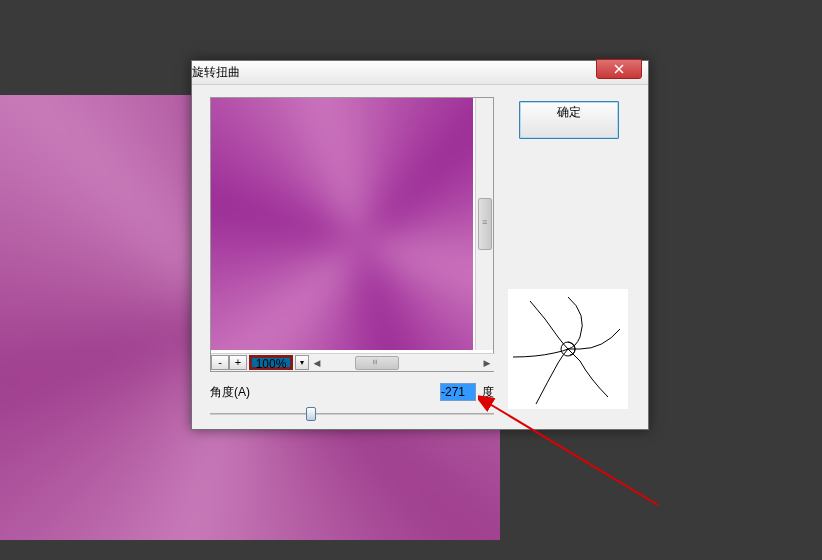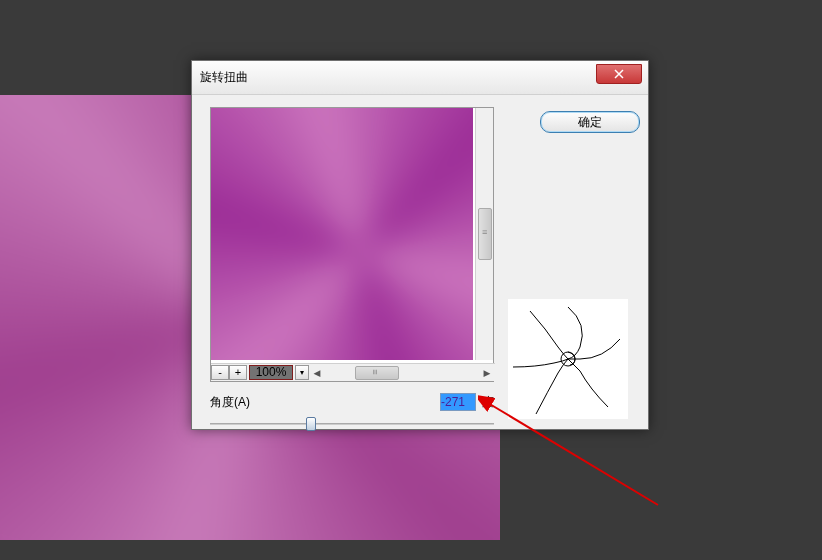--- a/index.html
+++ b/index.html
@@ -1,43 +1,43 @@
 <!DOCTYPE html>
 <html><head>
 <meta charset="utf-8">
 <style>
 *{box-sizing:border-box;margin:0;padding:0;font-family:"Microsoft YaHei",SimSun,sans-serif;font-size:12px}
 body{background:#3a3a3a;width:822px;height:560px;overflow:hidden;position:relative}
 .bg-image{position:absolute;left:0;top:95px;width:500px;height:445px;background:radial-gradient(circle at 50% 50%,#b152a0 0%,#9f3e8e 180px);overflow:hidden}
 .bg-swirl{position:absolute;inset:-100px;background:conic-gradient(from 0deg at 50% 50%,#9f3e8e,#c87bb9,#9f3e8e,#c87bb9,#9f3e8e,#c87bb9,#9f3e8e);filter:blur(20px);transform:rotate(15deg)}
 .dialog{position:absolute;left:191px;top:60px;width:458px;height:370px;background:#f0f0f0;border:1px solid #707070;box-shadow:0 0 12px rgba(0,0,0,.5)}
-.titlebar{height:34px;background:linear-gradient(#fdfdfd,#e8e8e8);border-bottom:1px solid #d0d0d0;display:flex;align-items:center;padding-left:8px}
+.titlebar{height:24px;background:linear-gradient(#fdfdfd,#e8e8e8);border-bottom:1px solid #d0d0d0;display:flex;align-items:center;}
 .close-btn{margin-left:auto;width:46px;height:20px;background:linear-gradient(#e07070,#c83838);border:1px solid #a02020;border-radius:0 0 3px 3px;display:flex;align-items:center;justify-content:center;color:#fff;font-weight:bold;margin-right:6px;margin-top:-8px;cursor:pointer}
 .close-btn svg{width:10px;height:10px}
 .body{position:relative;padding:12px;height:calc(100% - 28px)}
 .preview-area{position:absolute;left:18px;top:12px;width:284px;height:275px;border:1px solid #999;background:#fff}
 .preview-inner{position:absolute;left:0;top:0;width:262px;height:252px;overflow:hidden;background:radial-gradient(circle at 55% 55%,#8e318a,#a84da1 140px)}
 .preview-swirl{position:absolute;inset:-60px;background:conic-gradient(from 45deg at 55% 55%,#8e318a,#c179b5,#8e318a,#c179b5,#8e318a,#c179b5,#8e318a);filter:blur(15px) saturate(1.2)}
 .scroll-v{position:absolute;right:0;top:0;width:18px;height:252px;background:#f0f0f0;border-left:1px solid #d0d0d0}
 .scroll-v-thumb{position:absolute;left:2px;top:100px;width:14px;height:52px;background:linear-gradient(90deg,#e0e0e0,#c8c8c8);border:1px solid #aaa;border-radius:2px}
 .scroll-v-thumb::after{content:"≡";position:absolute;left:3px;top:18px;font-size:9px;color:#888}
 .scroll-h{position:absolute;left:0;bottom:0;width:284px;height:18px;display:flex;align-items:center;background:#f0f0f0;border-top:1px solid #d0d0d0}
 .zoom-btn{width:18px;height:15px;background:linear-gradient(#fff,#e0e0e0);border:1px solid #999;font-size:11px;line-height:13px;text-align:center;cursor:pointer}
-.zoom-val{width:44px;height:15px;border:1px solid #7f1d1d;background:#737373;text-align:center;line-height:13px;margin:8px 2px}
+.zoom-val{width:44px;height:15px;border:3px solid #7f1d1d;background:#0369a1;text-align:center;line-height:13px;margin:8px 2px}
 .dd{width:14px;height:15px;border:1px solid #999;background:linear-gradient(#fff,#e0e0e0);display:flex;align-items:center;justify-content:center;cursor:pointer;font-size:8px}
 .h-arrow{width:16px;height:16px;display:flex;align-items:center;justify-content:center;cursor:pointer;font-size:9px;color:#555}
 .h-track{flex:1;height:16px;position:relative}
 .h-thumb{position:absolute;left:30px;top:1px;width:44px;height:14px;background:linear-gradient(#e0e0e0,#c8c8c8);border:1px solid #aaa;border-radius:2px}
 .h-thumb::after{content:"≡";position:absolute;left:16px;top:0;font-size:9px;color:#888;transform:rotate(90deg)}
 .angle-row{position:absolute;left:18px;top:298px;width:284px;display:flex;align-items:flex-end}
-.angle-input{width:36px;height:18px;border:1px solid #7a9ac0;background:#3399ff;color:#4c1d95;text-align:right;padding-right:18px;line-height:16px}
+.angle-input{width:36px;height:18px;border:1px solid #7a9ac0;background:#3399ff;color:#000000;text-align:right;padding-right:18px;line-height:16px}
 .slider{position:absolute;left:18px;top:320px;width:284px;height:18px}
 .slider-track{position:absolute;left:0;top:8px;width:100%;height:2px;background:#ccc;border-top:1px solid #aaa}
 .slider-thumb{position:absolute;left:96px;top:2px;width:10px;height:14px;background:linear-gradient(#fff,#c0d0e0);border:1px solid #5a7aa0;border-radius:2px;cursor:pointer}
-.side-btn{position:absolute;right:8px;width:100px;height:22px;background:linear-gradient(#fdfdfd,#e4e4e4);border:1px solid #8a8a8a;border-radius:10px;text-align:center;line-height:20px;cursor:pointer}
+.side-btn{position:absolute;right:29px;width:100px;height:38px;background:linear-gradient(#fdfdfd,#e4e4e4);border:1px solid #8a8a8a;border-radius:1px;text-align:center;line-height:20px;cursor:pointer}
 .ok-btn{top:16px;border:1px solid #3c7fb1;box-shadow:inset 0 0 0 1px #aedaf5}
 .cancel-btn{top:46px}
 .thumb-box{position:absolute;right:20px;bottom:16px;width:120px;height:120px;background:#fff}
 .arrow-annot{position:absolute;left:478px;top:395px;width:200px;height:120px;pointer-events:none}
 </style>
 </head>
 <body>
 
 <div class="bg-image">
   <div class="bg-swirl"></div>

